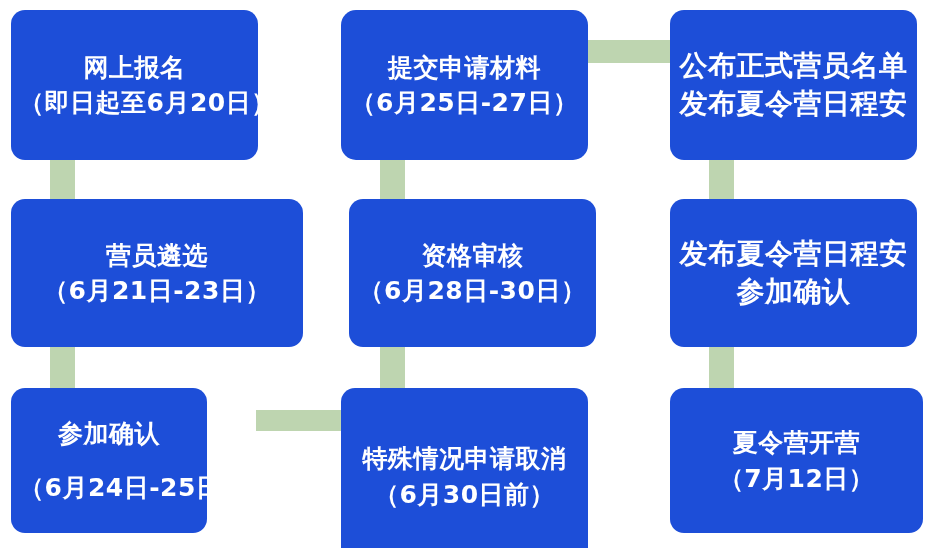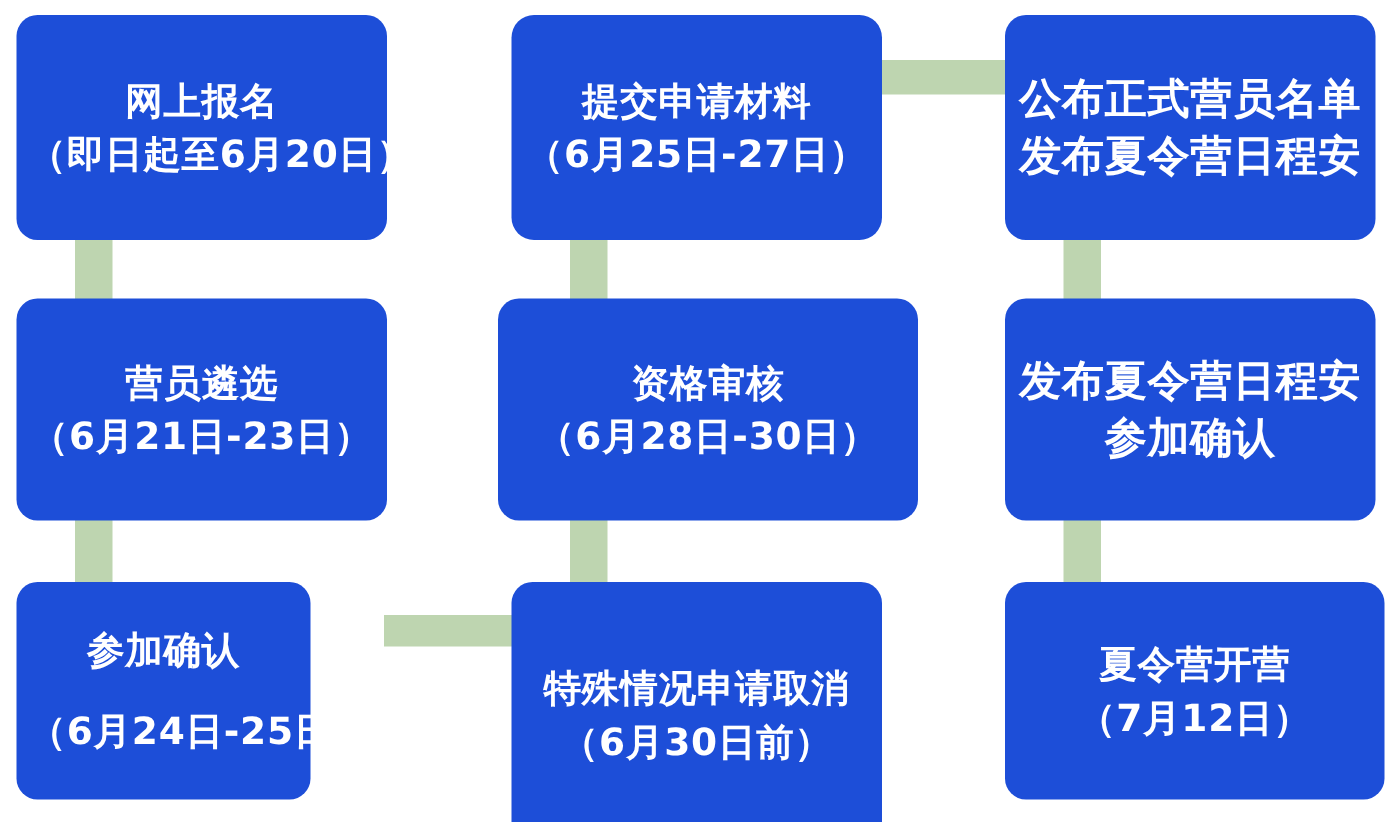--- a/index.html
+++ b/index.html
@@ -84,26 +84,26 @@
   <div class="node" style="left:341px; top:10px; width:247px; height:150px;border-radius:15px;">
     <span class="node-line">提交申请材料</span>
     <span class="node-line">（6月25日-27日）</span>
   </div>
 
   <div class="node three-line" style="left:670px; top:10px; width:247px; height:150px;">
     <span class="node-line">公布正式营员名单</span>
     <span class="node-line">发布夏令营日程安</span>
   </div>
 
-  <div class="node" style="left:11px; top:199px; width:247px; height:148px;align-items:flex-end;">
+  <div class="node" style="left:11px; top:199px; width:292px; height:148px;align-items:flex-end;">
     <span class="node-line">营员遴选</span>
     <span class="node-line">（6月21日-23日）</span>
   </div>
 
-  <div class="node" style="left:332px; top:199px; width:280px; height:148px;">
+  <div class="node" style="left:349px; top:199px; width:247px; height:148px;">
     <span class="node-line">资格审核</span>
     <span class="node-line">（6月28日-30日）</span>
   </div>
 
   <div class="node three-line" style="left:670px; top:199px; width:247px; height:148px;">
     <span class="node-line">发布夏令营日程安</span>
     <span class="node-line">参加确认</span>
   </div>
 
   <div class="node" style="left:11px; top:388px; width:196px; height:145px;gap:18px;">

